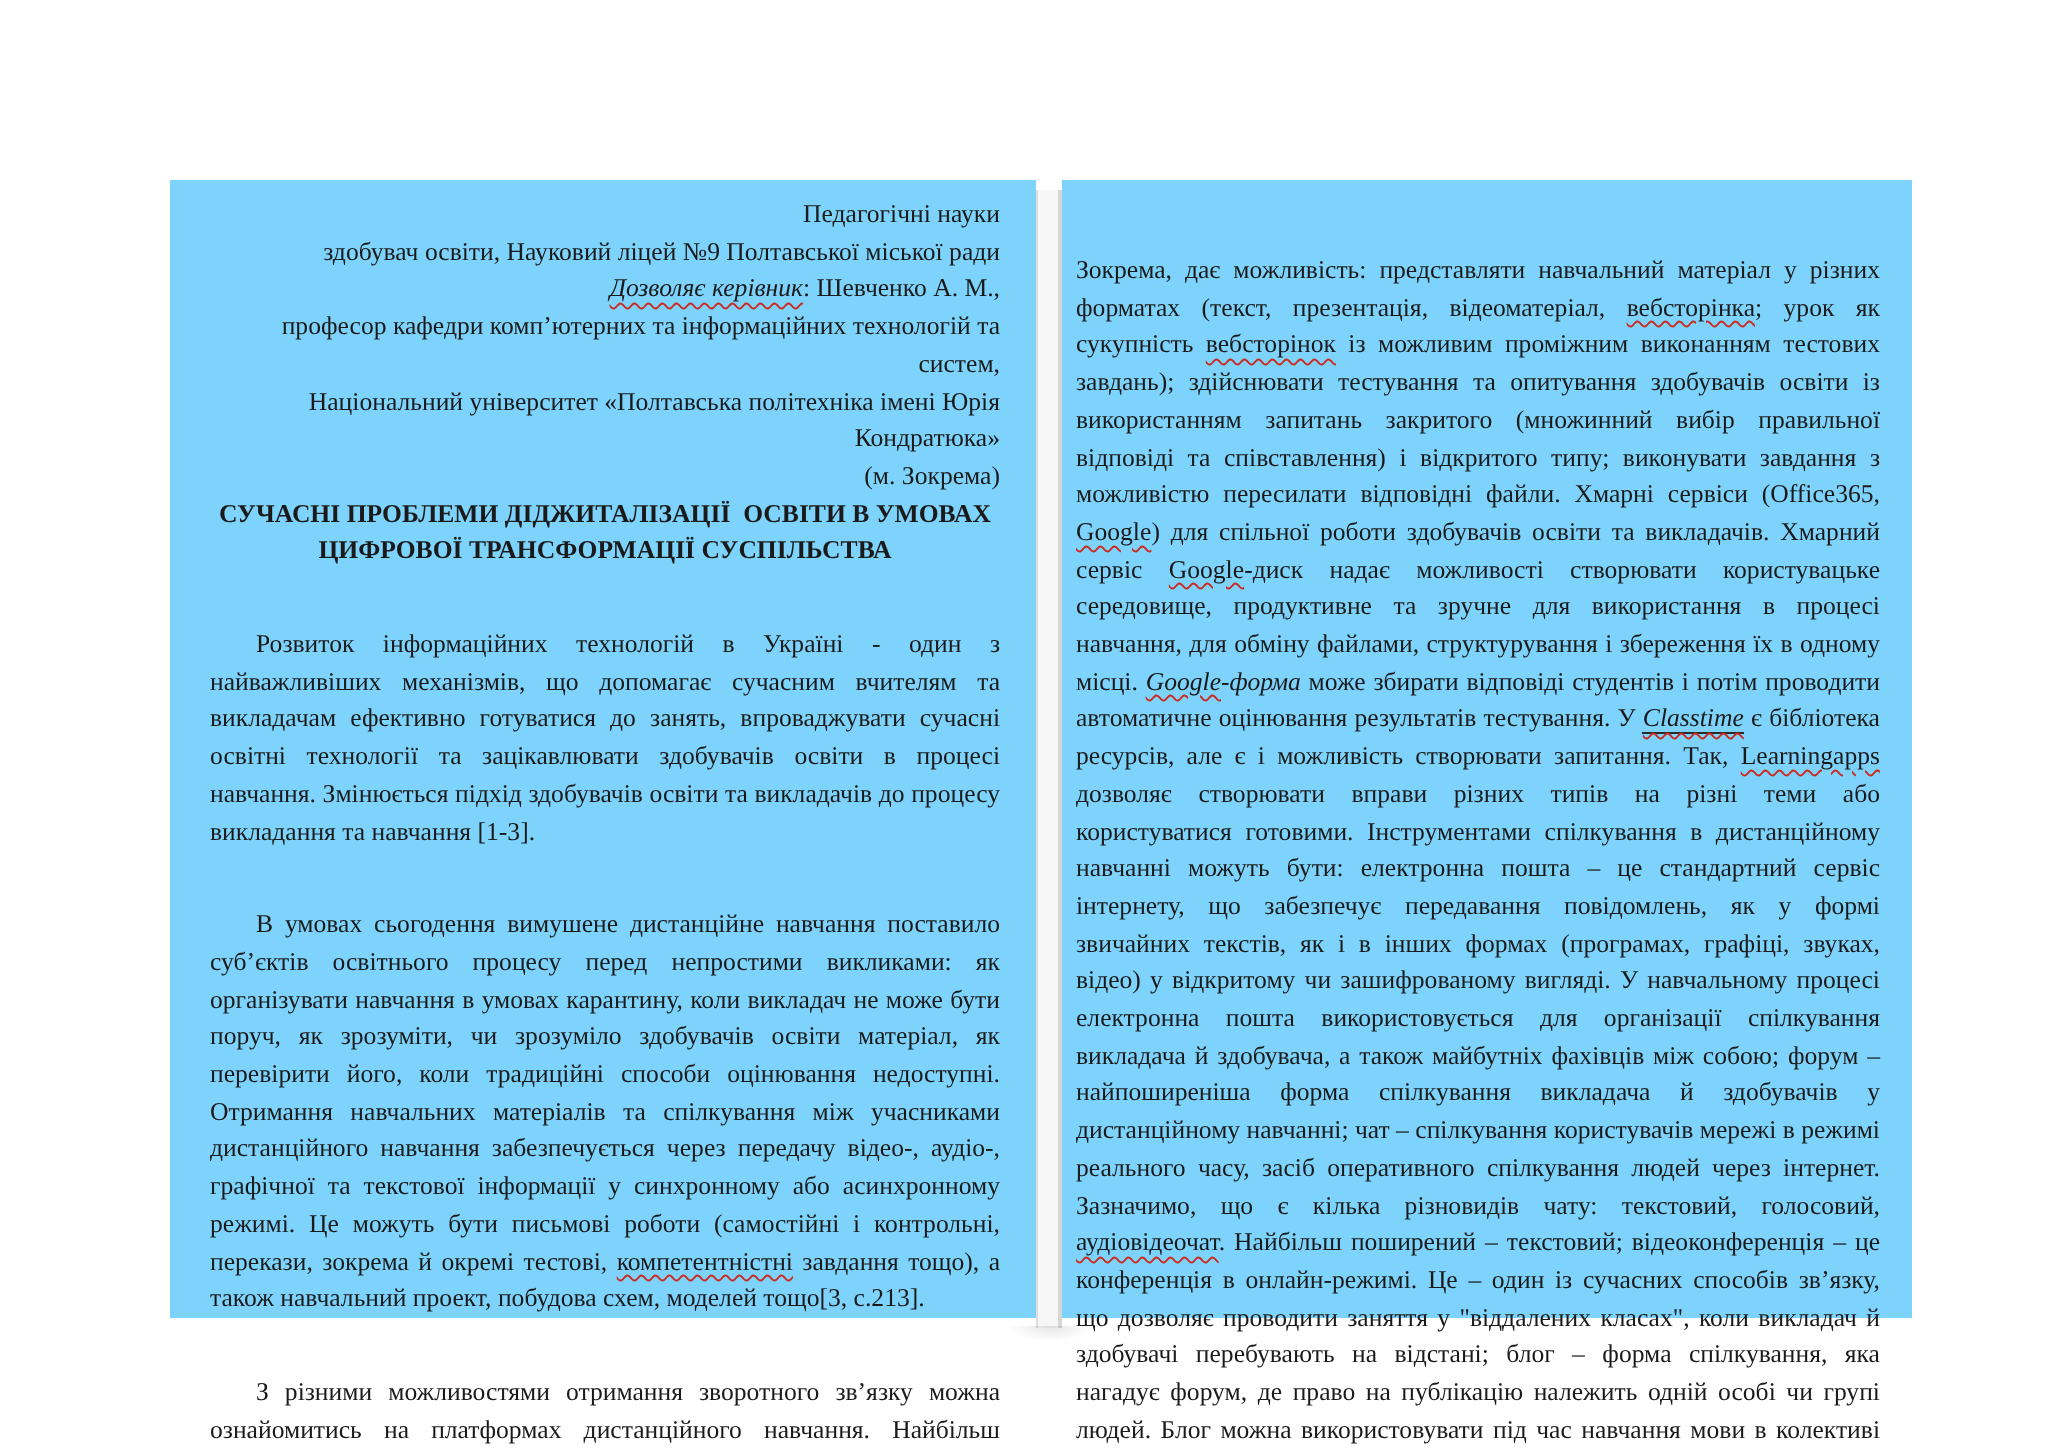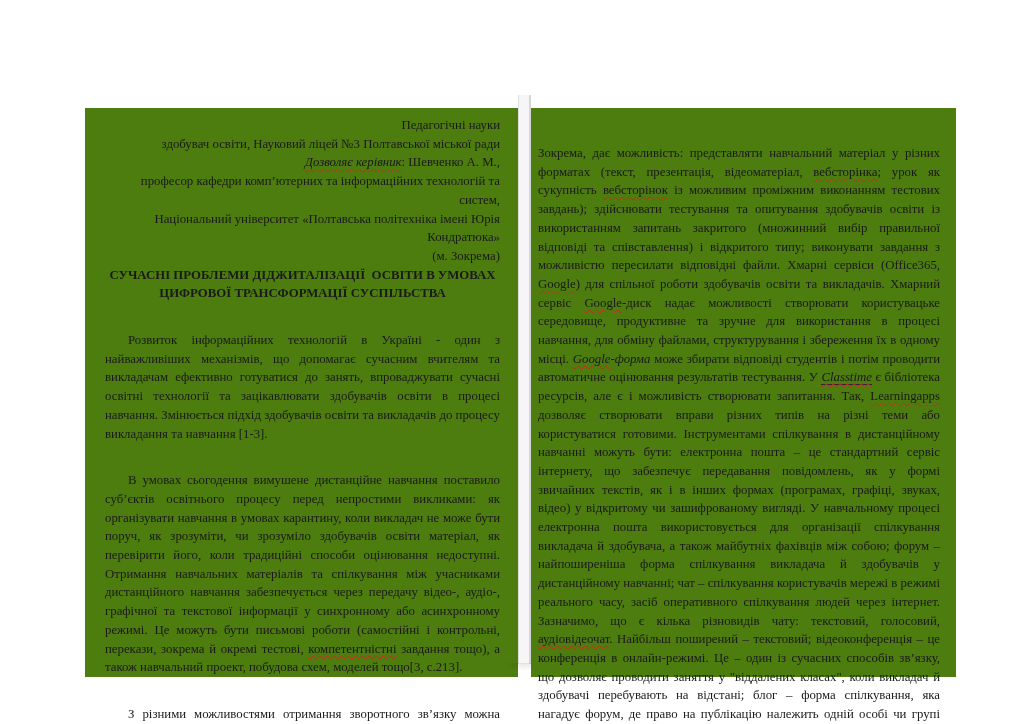--- a/index.html
+++ b/index.html
@@ -6,22 +6,22 @@
   body{
     width:1024px;height:724px;
     background:#ffffff;
     font-family:"Liberation Serif","DejaVu Serif",serif;
     color:#1a1a1a;
     overflow:hidden;
     position:relative;
   }
   .canvas{position:absolute;inset:0;}
   .page{
-    position:absolute;top:108px;height:569px;
-    background:#4d7c0f;
+    position:absolute;top:90px;height:569px;
+    background:#7dd3fc;
     box-sizing:border-box;
     font-size:12.8px;line-height:18.7px;
   }
   .page-left{left:85px;width:433px;padding:8px 18px 0 20px;}
   .page-right{left:531px;width:425px;padding:8px 16px 0 7px;}
   .divider{
     position:absolute;left:518px;top:95px;width:13px;height:569px;
     background:linear-gradient(to right,#dedede 0,#dedede 1px,#f6f6f6 1px,#f6f6f6 11px,#d6d6d6 11px,#d6d6d6 13px);
   }
   .divider-shadow{
@@ -45,21 +45,21 @@
   .seg.u{border-bottom:1px solid #2a2a2a;}
 </style>
 </head>
 <body>
 
 <div class="canvas">
 
   <div class="page page-left" id="page1">
     <div id="p1-header">
         <div class="header-line"><span class="seg">Педагогічні науки</span></div>
-        <div class="header-line"><span class="seg">здобувач освіти, Науковий ліцей №3 Полтавської міської ради</span></div>
+        <div class="header-line"><span class="seg">здобувач освіти, Науковий ліцей №9 Полтавської міської ради</span></div>
         <div class="header-line"><span class="seg i sq">Дозволяє керівник</span><span class="seg">: Шевченко А. М.,</span></div>
         <div class="header-line"><span class="seg">професор кафедри комп’ютерних та інформаційних технологій та систем,</span></div>
         <div class="header-line"><span class="seg">Національний університет «Полтавська політехніка імені Юрія Кондратюка»</span></div>
         <div class="header-line"><span class="seg">(м. Зокрема)</span></div>
       </div>
     <div class="article-title" id="p1-title">
         <div class="title-line">СУЧАСНІ ПРОБЛЕМИ ДІДЖИТАЛІЗАЦІЇ  ОСВІТИ В УМОВАХ</div>
         <div class="title-line">ЦИФРОВОЇ ТРАНСФОРМАЦІЇ СУСПІЛЬСТВА</div>
       </div>
     <div id="p1-body">

